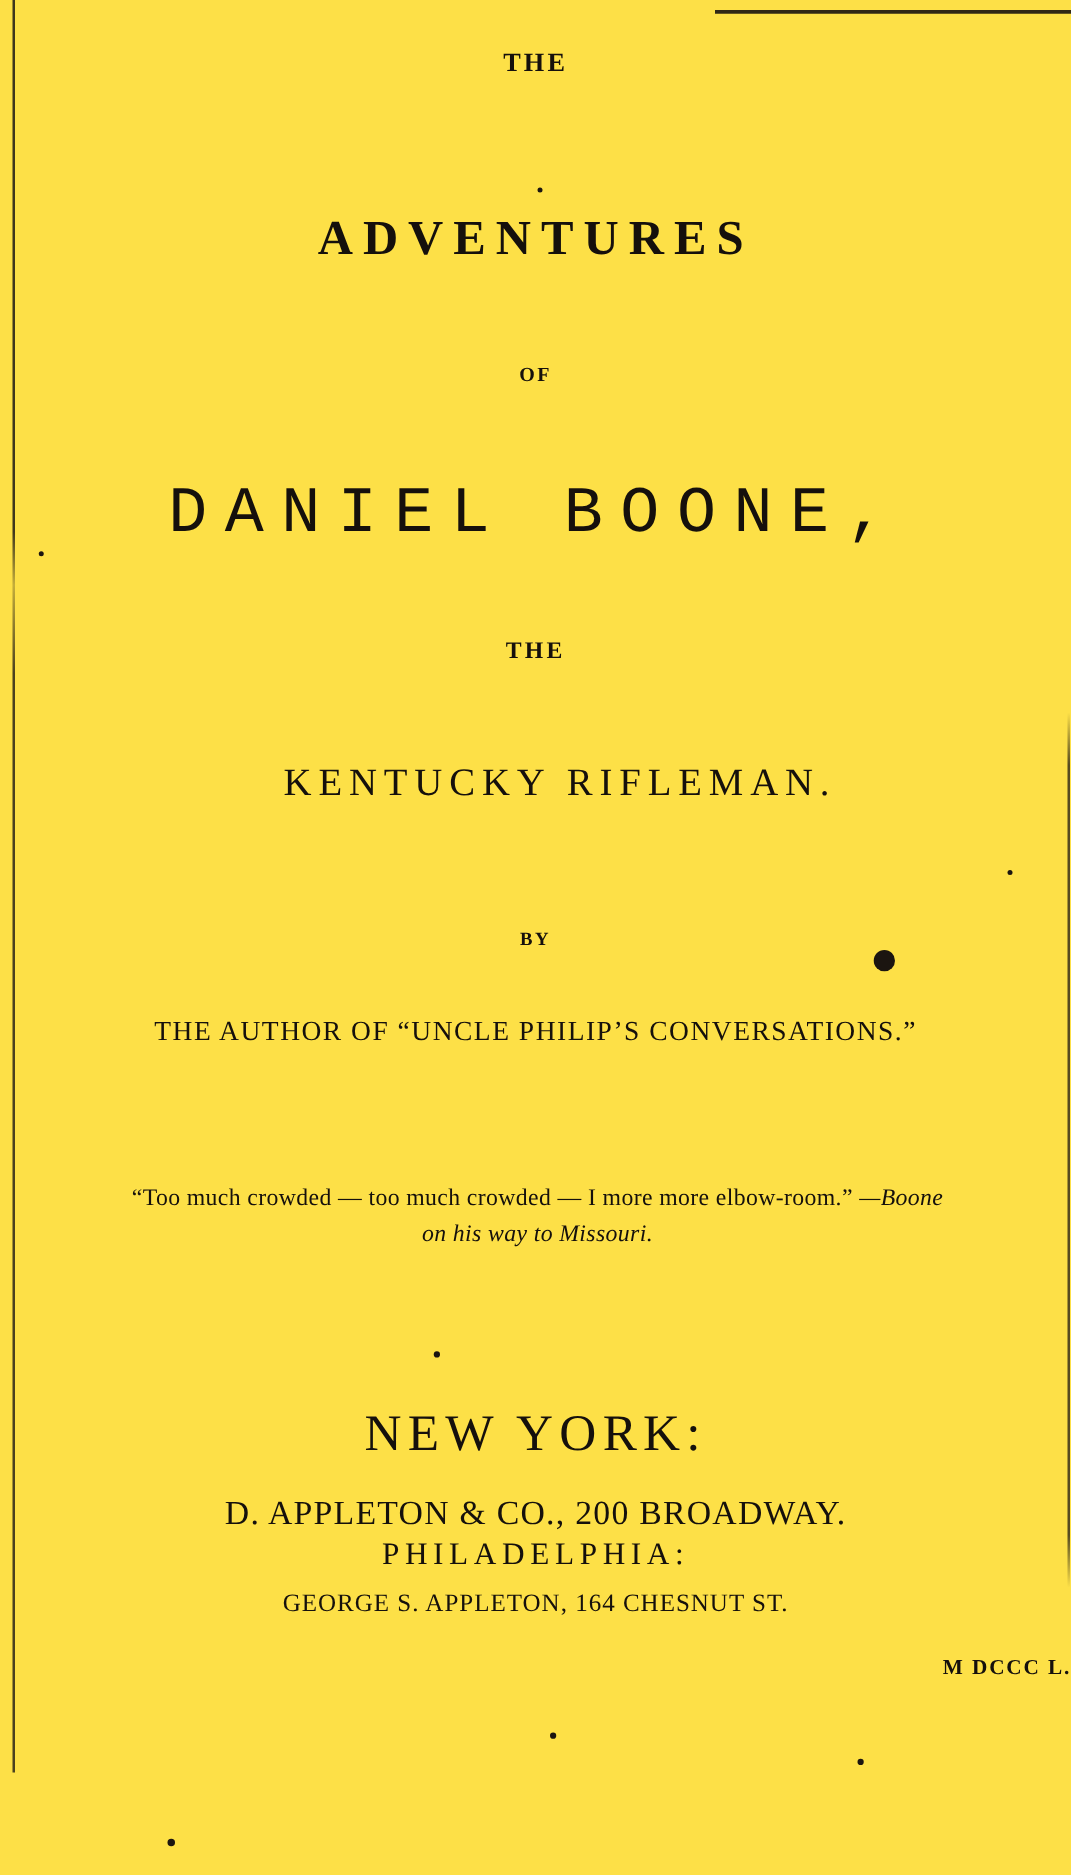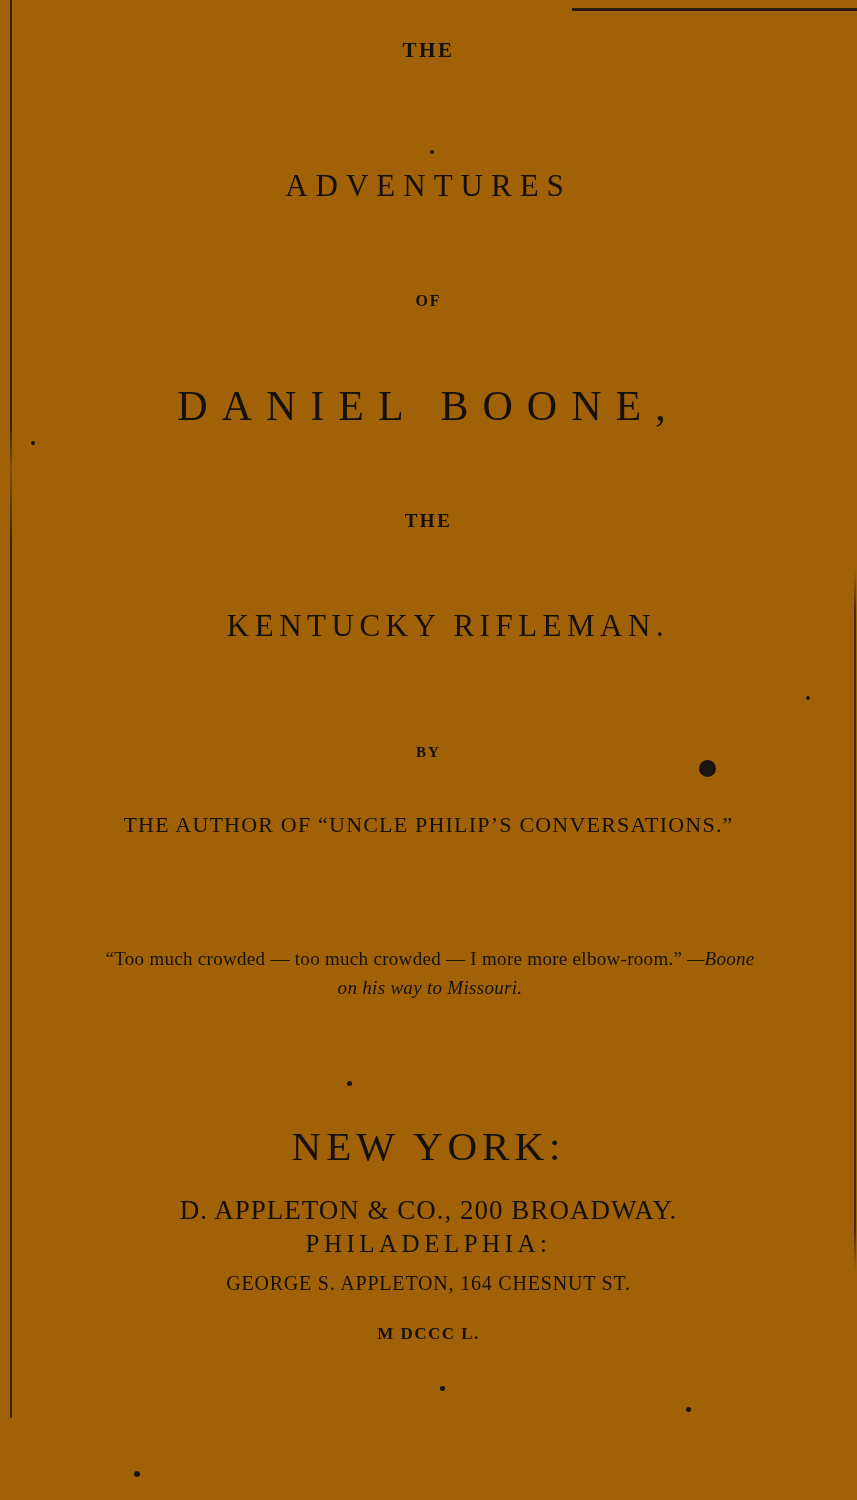--- a/index.html
+++ b/index.html
@@ -13,21 +13,21 @@
     overflow: hidden;
     font-family: "Liberation Serif", serif;
     color: #15100c;
     position: relative;
   }
 
   
   .page {
     position: absolute;
     inset: 0;
-    background: #a16207;
+    background: #fde047;
   }
   .edge-left {
     position: absolute;
     left: 10px;
     top: 0;
     width: 2px;
     height: 1418px;
     background: linear-gradient(to bottom,
       rgba(30,25,20,0.85) 0%,
       rgba(30,25,20,0.85) 30%,
@@ -67,29 +67,29 @@
   }
 
   .line { margin: 0; padding: 0; white-space: nowrap; }
 
   .l-the1 {
     position: absolute; top: 38px; left: 0; right: 0;
     font-size: 21px; font-weight: bold; letter-spacing: 2.5px;
   }
   .l-adventures {
     position: absolute; top: 168px; left: 0; right: 0;
-    font-size: 31px; letter-spacing: 8px; font-weight: 400;
+    font-size: 39px; letter-spacing: 8px; font-weight: 700;
   }
   .l-of {
     position: absolute; top: 292px; left: 0; right: 0;
     font-size: 16px; font-weight: bold; letter-spacing: 2px;
   }
   .l-boone {
     position: absolute; top: 382px; left: 0; right: 0;
-    font-size: 42px; letter-spacing: 14px; font-weight: 500;
+    font-size: 52px; letter-spacing: 14px; font-weight: 500; font-family: Liberation Mono, monospace;
   }
   .l-the2 {
     position: absolute; top: 510px; left: 0; right: 0;
     font-size: 19px; font-weight: bold; letter-spacing: 2.5px;
   }
   .l-rifleman {
     position: absolute; top: 608px; left: 0; right: 0;
     font-size: 31px; letter-spacing: 5.5px; font-weight: 500; margin-left: 39px;
   }
   .l-by {
@@ -118,21 +118,21 @@
   .l-phila {
     position: absolute; top: 1230px; left: 0; right: 0;
     font-size: 25px; letter-spacing: 4.5px;
   }
   .l-george {
     position: absolute; top: 1272px; left: 0; right: 0;
     font-size: 20px; letter-spacing: 0.8px;
   }
   .l-year {
     position: absolute; top: 1324px; left: 0; right: 0;
-    font-size: 17px; letter-spacing: 1.5px; font-weight: bold;
+    font-size: 17px; letter-spacing: 1.5px; font-weight: bold; text-align: right;
   }
 </style>
 </head>
 <body>
 
 <div class="page">
   <div class="edge-left"></div>
   <div class="edge-top"></div>
   <div class="edge-right"></div>
 

